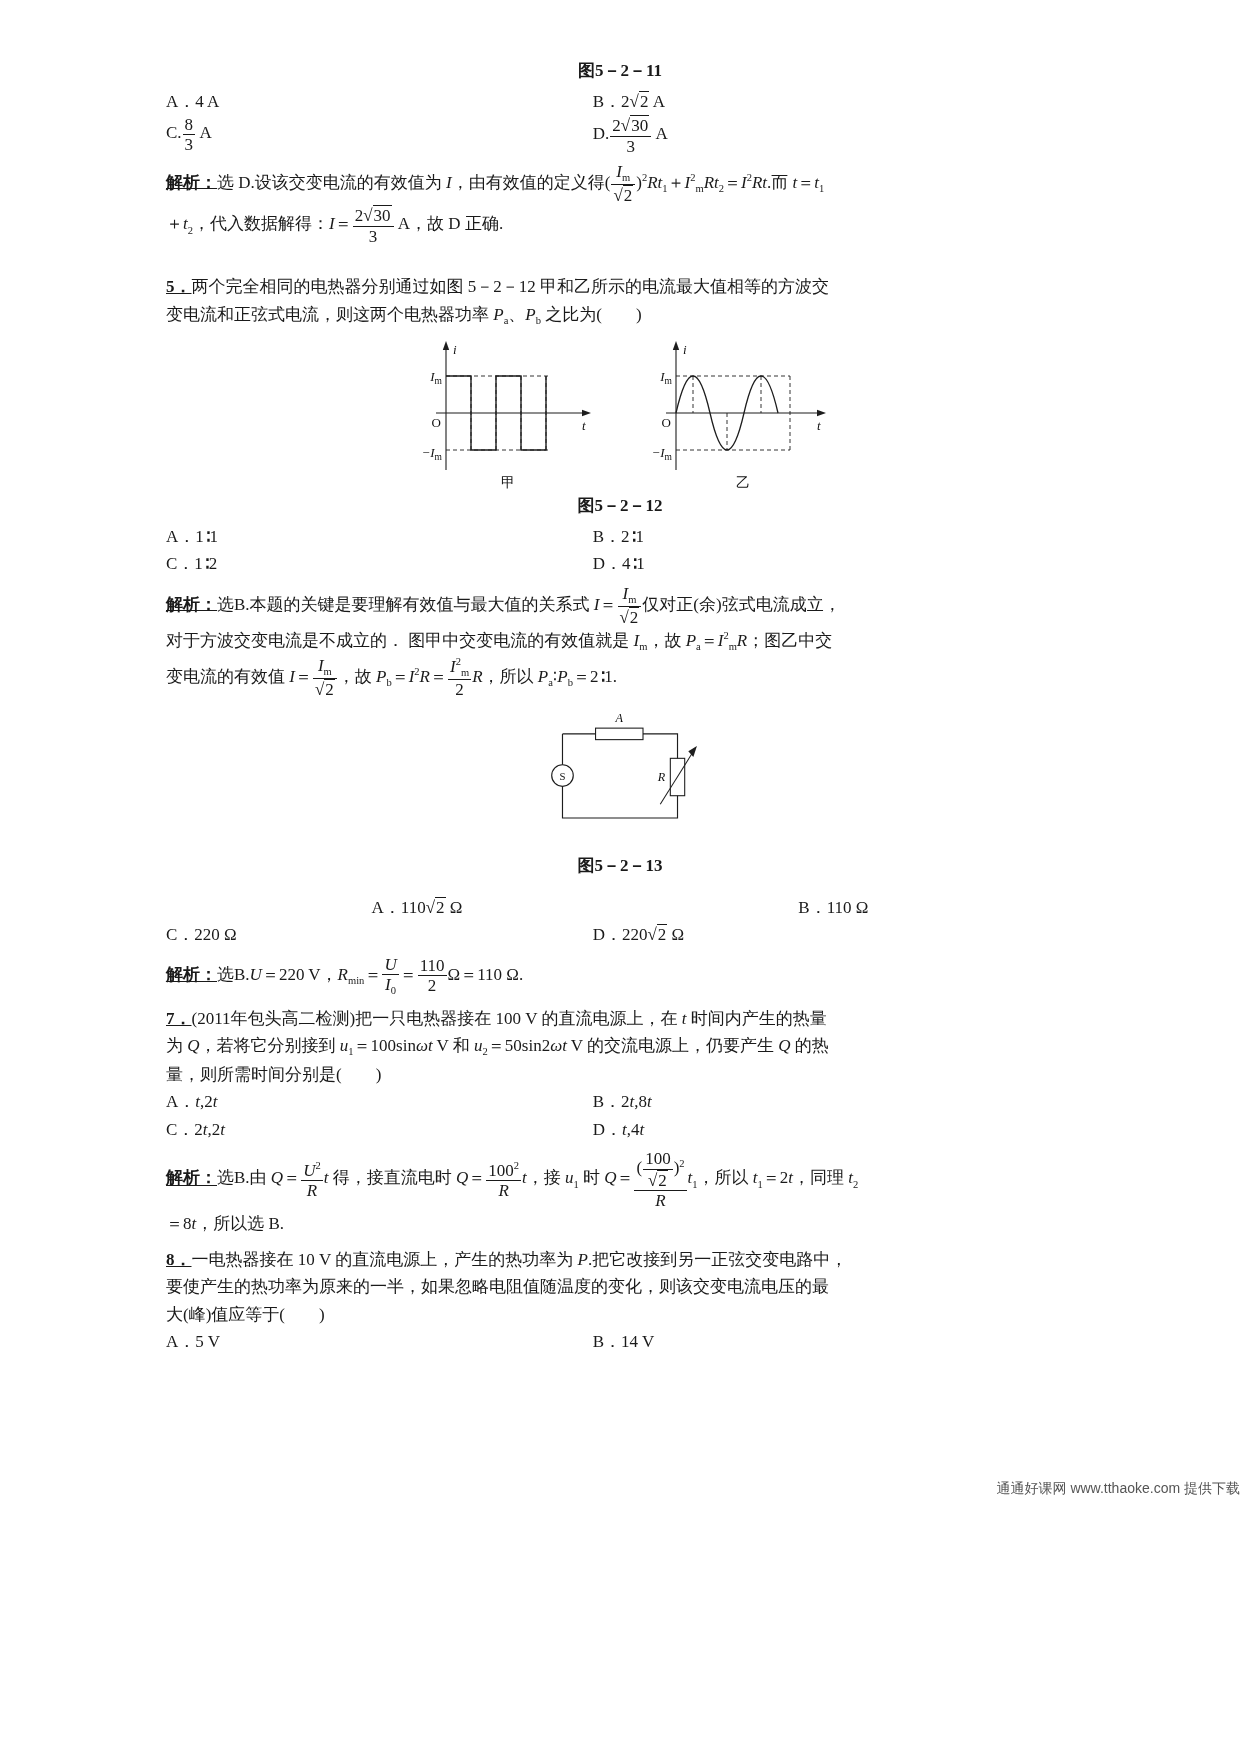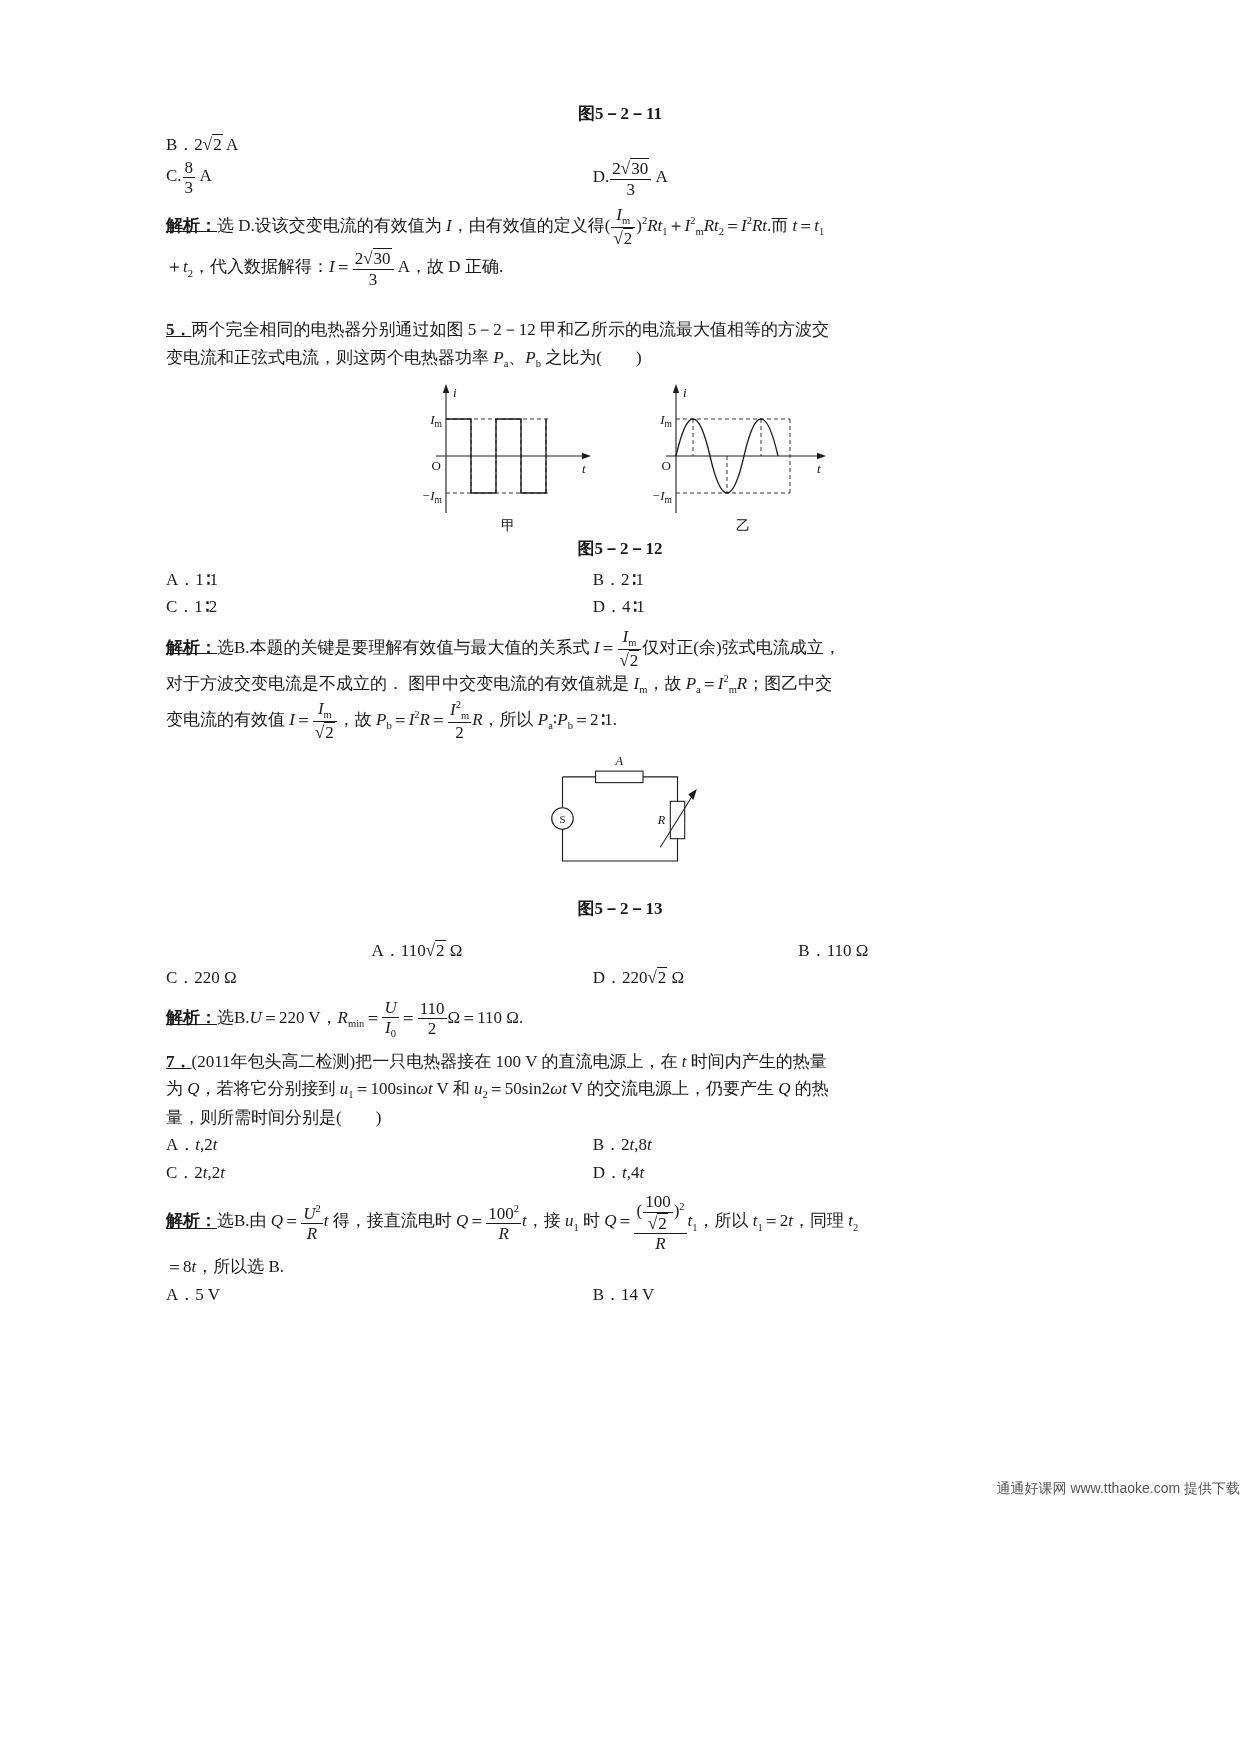--- a/index.html
+++ b/index.html
@@ -1,20 +1,20 @@
 <!DOCTYPE html>
 <html><head>
 <meta charset="utf-8">
 <style>
   html,body{margin:0;padding:0;}
   body{
     width:1240px;height:1754px;background:#ffffff;position:relative;overflow:hidden;
     font-family:"Liberation Serif","DejaVu Serif",serif;font-size:17px;color:#1a1a1a;
   }
-  .page{width:908px;margin:0 auto;padding-top:97px;line-height:1.62;}
+  .page{width:908px;margin:0 auto;padding-top:54px;line-height:1.62;}
   .caption{text-align:center;font-weight:700;margin:3px 0;}
   .opt-row{display:flex;}
   .opt-row .opt:first-child{width:47%;}
   .line{line-height:1.62;}
   .para{margin-top:4px;}
   sub,sup{font-size:0.62em;}
   i{font-style:italic;}
   b{font-weight:700;text-decoration:underline;}
   .fr{display:inline-block;vertical-align:middle;text-align:center;line-height:1.12;margin:0 1px;}
   .fr .n{display:block;border-bottom:1px solid #1a1a1a;padding:0 2px;}
@@ -30,20 +30,21 @@
   }
 </style>
 </head>
 <body>
 
 <div class="page">
 
   <div class="caption">图5－2－11</div>
 
   <div class="opt-row">
+    <div class="opt">A．4 A</div>
     <div class="opt">B．2√<span class="rd">2</span> A</div>
   </div>
   <div class="opt-row">
     <div class="opt">C.<span class="fr"><span class="n">8</span><span class="d">3</span></span> A</div>
     <div class="opt">D.<span class="fr"><span class="n">2√<span class="rd">30</span></span><span class="d">3</span></span> A</div>
   </div>
 
   <div class="para mt6">
     <div class="line"><b>解析：</b>选 D.设该交变电流的有效值为 <i>I</i>，由有效值的定义得(<span class="fr"><span class="n"><i>I</i><sub>m</sub></span><span class="d">√<span class="rd">2</span></span></span>)<sup>2</sup><i>Rt</i><sub>1</sub>＋<i>I</i><sup>2</sup><sub>m</sub><i>Rt</i><sub>2</sub>＝<i>I</i><sup>2</sup><i>Rt</i>.而 <i>t</i>＝<i>t</i><sub>1</sub></div>
     <div class="line">＋<i>t</i><sub>2</sub>，代入数据解得：<i>I</i>＝<span class="fr"><span class="n">2√<span class="rd">30</span></span><span class="d">3</span></span> A，故 D 正确.</div>
@@ -174,20 +175,25 @@
   <div class="opt-row">
     <div class="opt">C．2<i>t</i>,2<i>t</i></div>
     <div class="opt">D．<i>t</i>,4<i>t</i></div>
   </div>
 
   <div class="para mt6">
     <div class="line"><b>解析：</b>选B.由 <i>Q</i>＝<span class="fr"><span class="n"><i>U</i><sup>2</sup></span><span class="d"><i>R</i></span></span><i>t</i> 得，接直流电时 <i>Q</i>＝<span class="fr"><span class="n">100<sup>2</sup></span><span class="d"><i>R</i></span></span><i>t</i>，接 <i>u</i><sub>1</sub> 时 <i>Q</i>＝<span class="fr"><span class="n">(<span class="fr"><span class="n">100</span><span class="d">√<span class="rd">2</span></span></span>)<sup>2</sup></span><span class="d"><i>R</i></span></span><i>t</i><sub>1</sub>，所以 <i>t</i><sub>1</sub>＝2<i>t</i>，同理 <i>t</i><sub>2</sub></div>
     <div class="line">＝8<i>t</i>，所以选 B.</div>
   </div>
 
+  <div class="para mt8">
+    <div class="line"><b>8．</b>一电热器接在 10 V 的直流电源上，产生的热功率为 <i>P</i>.把它改接到另一正弦交变电路中，</div>
+    <div class="line">要使产生的热功率为原来的一半，如果忽略电阻值随温度的变化，则该交变电流电压的最</div>
+    <div class="line">大(峰)值应等于(　　)</div>
+  </div>
 
   <div class="opt-row">
     <div class="opt">A．5 V</div>
     <div class="opt">B．14 V</div>
   </div>
 
 </div>
 
 <div class="footer">通通好课网  www.tthaoke.com  提供下载</div>
 

